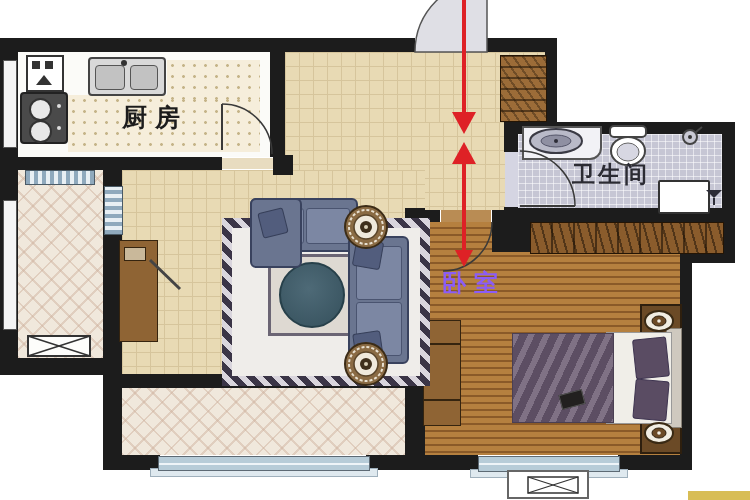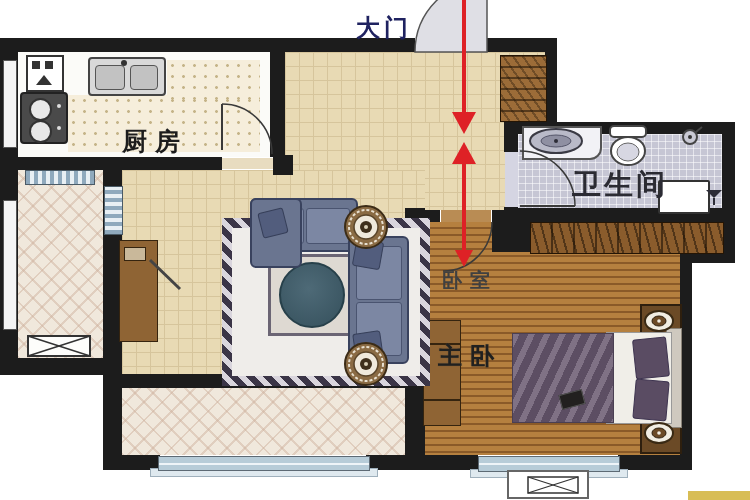--- a/index.html
+++ b/index.html
@@ -240,21 +240,19 @@
 
     <g>
       <line x1="464" y1="0" x2="464" y2="114" stroke="#de2126" stroke-width="4"></line>
       <polygon points="452,112 476,112 464,134" fill="#de2126"></polygon>
       <polygon points="452,164 476,164 464,142" fill="#de2126"></polygon>
       <line x1="464" y1="160" x2="464" y2="252" stroke="#de2126" stroke-width="4"></line>
       <polygon points="455,250 473,250 464,267" fill="#de2126"></polygon>
     </g>
   </svg>
 
-  <div class="label" style="left:356px;top:12px;font-size:24px;letter-spacing:4px;color:#1f2260;">大门</div>
-  <div class="label" style="left:122px;top:101px;font-size:25px;letter-spacing:8px;color:#1c1c1c;margin-top:24px;">厨房</div>
-  <div class="label" style="left:572px;top:165px;font-size:29px;letter-spacing:3px;color:#2b2b33;">卫生间</div>
-  <div class="label" style="left:442px;top:267px;font-size:20px;letter-spacing:8px;color:#404040;">卧室</div>
-  <div class="label" style="left:438px;top:340px;font-size:24px;letter-spacing:8px;color:#20201f;text-shadow:0 0 1px #5a4a3a;">主卧</div>
+  <div class="label" style="left:122px;top:101px;font-size:25px;letter-spacing:8px;color:#1c1c1c;">厨房</div>
+  <div class="label" style="left:572px;top:159px;font-size:23px;letter-spacing:3px;color:#2b2b33;">卫生间</div>
+  <div class="label" style="left:442px;top:267px;font-size:24px;letter-spacing:8px;color:#8b5cf6;">卧室</div>
 
   <div class="abs" style="left:688px;top:491px;width:62px;height:9px;background:#d8bd55;"></div>
 
 </div>
 
 </body></html>

